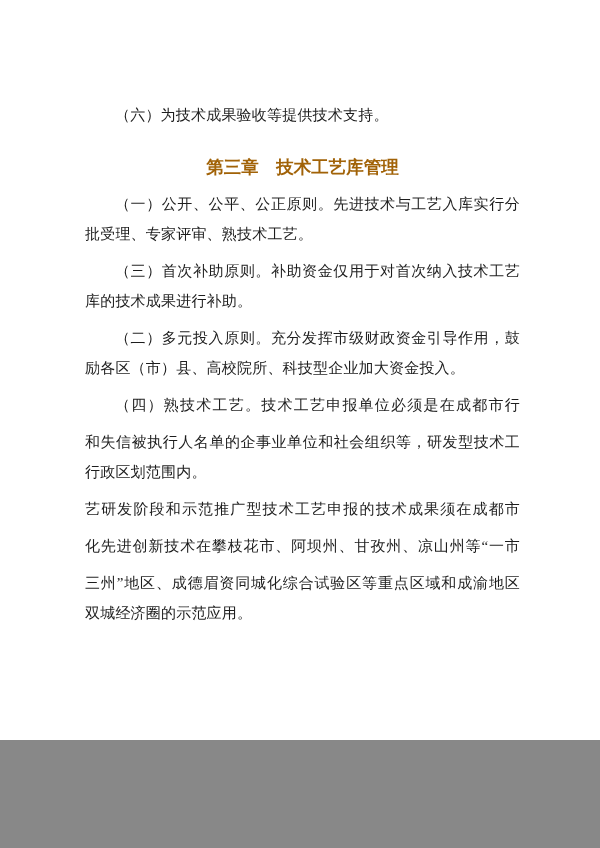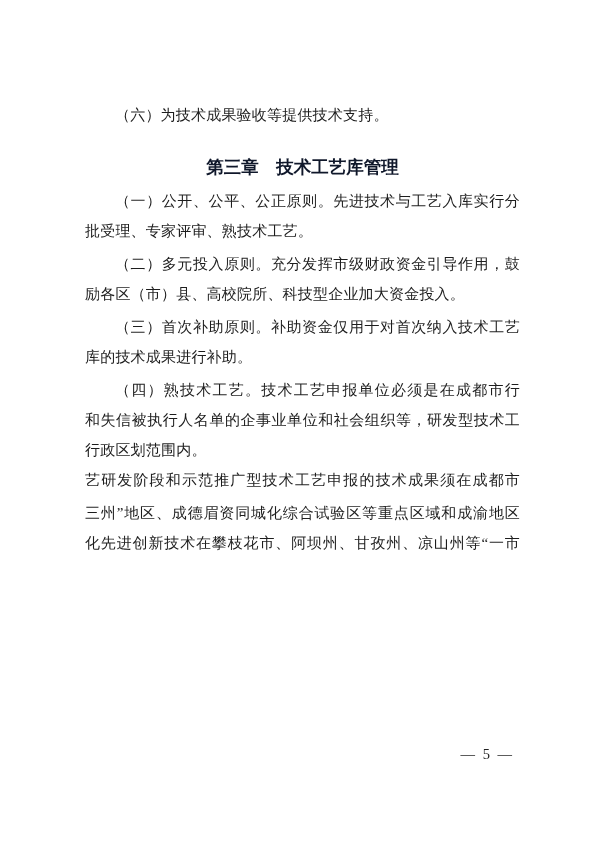--- a/index.html
+++ b/index.html
@@ -3,21 +3,21 @@
 <meta charset="utf-8">
 <style>
   html, body {
     margin: 0;
     padding: 0;
     background: #888;
   }
   .page {
     position: relative;
     width: 600px;
-    height: 848px;
+    height: 740px;
     margin: 0 auto;
     background: #ffffff;
     overflow: hidden;
     font-family: "Liberation Serif", "DejaVu Serif", serif;
     color: #1d1d1d;
   }
   .content {
     position: absolute;
     left: 85px;
     top: 100px;
@@ -28,34 +28,35 @@
   }
   .line {
     font-size: 15px;
     line-height: 30px;
     text-align: justify;
     text-justify: inter-character;
     letter-spacing: 0.2px;
   }
   .line.full {
     text-align-last: justify;
+    margin-top: 7px;
   }
   .line.first {
     text-indent: 2em;
   }
   .line.last {
     text-align-last: left;
   }
   .heading {
     font-family: "Liberation Sans", "DejaVu Sans", sans-serif;
     font-weight: bold;
     font-size: 17.5px;
     line-height: 30px;
     text-align: center;
-    color: #0f172a;
+    color: #a16207;
     margin: 22px 0 4px 0;
   }
   .page-number {
     position: absolute;
     top: 746px;
     right: 86px;
     font-size: 14.5px;
     letter-spacing: 2px;
     color: #222;
   }
@@ -72,39 +73,40 @@
 
     <h2 class="heading">第三章　技术工艺库管理</h2>
 
 
     <div class="para">
       <div class="line first full">（一）公开、公平、公正原则。先进技术与工艺入库实行分</div>
       <div class="line last">批受理、专家评审、熟技术工艺。</div>
     </div>
 
     <div class="para">
-      <div class="line first full">（二）多元投入原则。充分发挥市级财政资金引导作用，鼓</div>
-      <div class="line last">励各区（市）县、高校院所、科技型企业加大资金投入。</div>
+      <div class="line first full">（三）首次补助原则。补助资金仅用于对首次纳入技术工艺</div>
+      <div class="line last">库的技术成果进行补助。</div>
     </div>
 
     <div class="para">
-      <div class="line first full">（三）首次补助原则。补助资金仅用于对首次纳入技术工艺</div>
-      <div class="line last">库的技术成果进行补助。</div>
+      <div class="line first full">（二）多元投入原则。充分发挥市级财政资金引导作用，鼓</div>
+      <div class="line last">励各区（市）县、高校院所、科技型企业加大资金投入。</div>
     </div>
 
     <div class="para">
       <div class="line first full">（四）熟技术工艺。技术工艺申报单位必须是在成都市行</div>
       <div class="line full">和失信被执行人名单的企事业单位和社会组织等，研发型技术工</div>
       <div class="line last">行政区划范围内。</div>
       <div class="line full">艺研发阶段和示范推广型技术工艺申报的技术成果须在成都市</div>
     </div>
 
     <div class="para">
+      <div class="line full">化先进创新技术在攀枝花市、阿坝州、甘孜州、凉山州等“一市</div>
       <div class="line full">三州”地区、成德眉资同城化综合试验区等重点区域和成渝地区</div>
-      <div class="line full">化先进创新技术在攀枝花市、阿坝州、甘孜州、凉山州等“一市</div>
+      <div class="line last">双城经济圈的示范应用。</div>
     </div>
 
     <div class="para">
     </div>
 
   </div>
 
   <div class="page-number">— 5 —</div>
 </div>
 

